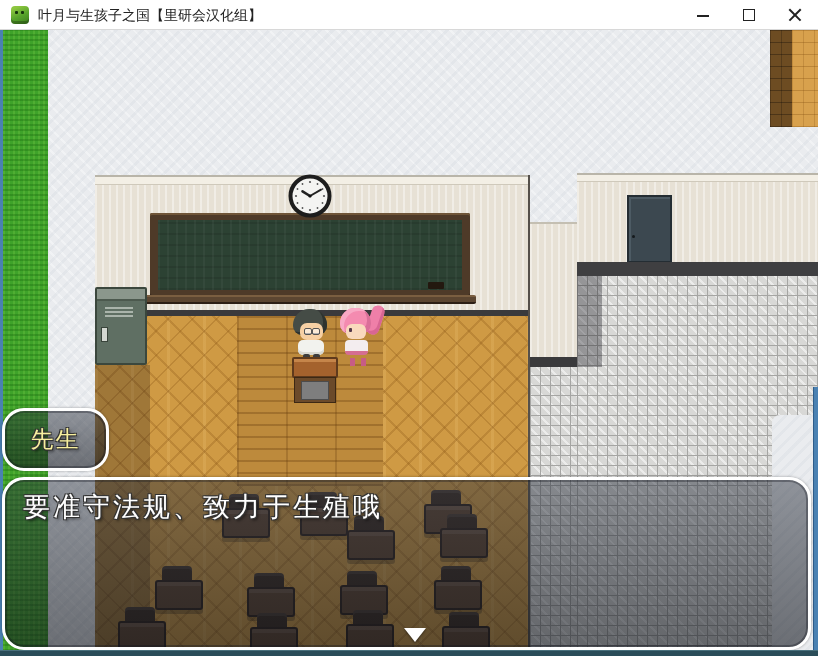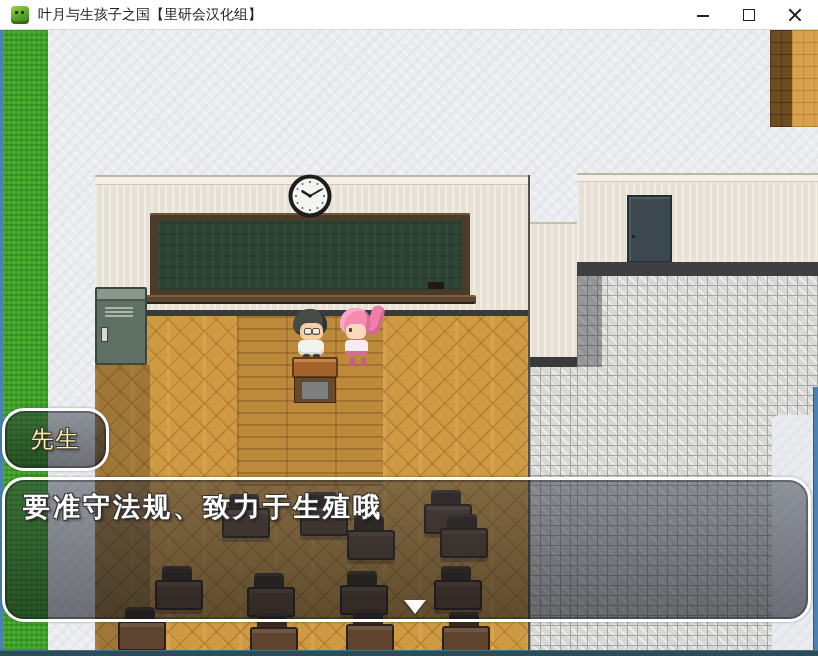--- a/index.html
+++ b/index.html
@@ -3,21 +3,21 @@
 <meta charset="utf-8">
 <style>
   html,body{margin:0;padding:0;background:#777;}
   *{box-sizing:border-box;}
   .window{
     position:relative;width:818px;height:656px;overflow:hidden;
     font-family:"Liberation Sans","DejaVu Sans",sans-serif;
     background:#e9ebef;
   }
   
-  .titlebar{position:absolute;left:0;top:0;width:818px;height:30px;background:#ffffff;border-bottom:1px solid #d8d8d8;z-index:60;font-family:Liberation Mono, monospace;}
+  .titlebar{position:absolute;left:0;top:0;width:818px;height:30px;background:#ffffff;border-bottom:1px solid #d8d8d8;z-index:60;}
   .app-icon{position:absolute;left:11px;top:6px;width:18px;height:18px;border-radius:4px;
     background:linear-gradient(155deg,#8dc63f 15%,#57a32b 55%,#3c7d1d 100%);box-shadow:inset 0 -3px 0 rgba(0,0,0,.25);}
   .app-icon::before{content:"";position:absolute;left:4px;top:5px;width:3px;height:3px;background:#16340c;border-radius:1px;}
   .app-icon::after{content:"";position:absolute;left:10px;top:5px;width:3px;height:3px;background:#16340c;border-radius:1px;}
   .title{position:absolute;left:38px;top:0;height:30px;line-height:30px;font-size:14px;color:#222;white-space:nowrap;}
   .controls{position:absolute;right:0;top:0;height:30px;display:flex;}
   .ctl{width:46px;height:30px;position:relative;cursor:pointer;}
   .glyph-min{position:absolute;left:17px;top:15px;width:12px;height:2px;background:#222;}
   .glyph-max{position:absolute;left:17px;top:9px;width:12px;height:12px;border:1.5px solid #222;}
   .glyph-x{position:absolute;left:16px;top:8px;width:14px;height:14px;}
@@ -121,21 +121,21 @@
   .desk::before{content:"";position:absolute;left:7px;top:0;width:30px;height:30px;background:#3a2b20;border-radius:4px;box-shadow:inset 0 3px 0 rgba(255,255,255,.08);}
   .desk::after{content:"";position:absolute;left:0;top:14px;width:44px;height:26px;background:#5f4530;border:2px solid #2e211a;border-radius:3px;
     box-shadow:inset 0 4px 0 rgba(255,255,255,.10),0 4px 0 rgba(0,0,0,.25);}
   
   .rm-box{border:3px solid #ffffff;border-radius:22px;
     background:linear-gradient(180deg,rgba(44,50,62,.48),rgba(16,20,28,.58));
     box-shadow:inset 0 0 0 2px rgba(20,24,32,.35), 0 0 3px rgba(0,0,0,.35);}
   .namebox{left:2px;top:378px;width:107px;height:63px;display:flex;align-items:center;justify-content:center;z-index:40;}
   .name-text{font-size:23px;color:#f7ef9e;letter-spacing:2px;
     text-shadow:1px 1px 0 #333,-1px 1px 0 #333,1px -1px 0 #333,-1px -1px 0 #333,2px 2px 3px rgba(0,0,0,.6);}
-  .msgbox{left:2px;top:447px;width:809px;height:145px;z-index:40;cursor:pointer;font-weight:bold;}
+  .msgbox{left:2px;top:447px;width:809px;height:173px;z-index:40;cursor:pointer;}
   .msg-text{position:absolute;left:18px;top:9px;font-size:27px;color:#ffffff;letter-spacing:3px;white-space:nowrap;
     text-shadow:1px 1px 0 #333,-1px 1px 0 #333,1px -1px 0 #333,-1px -1px 0 #333,2px 2px 3px rgba(0,0,0,.6);}
   .continue{position:absolute;left:399px;bottom:5px;width:0;height:0;
     border-left:11px solid transparent;border-right:11px solid transparent;border-top:14px solid #ffffff;
     filter:drop-shadow(0 1px 1px rgba(0,0,0,.5));}
   .bottomframe{left:0;top:620px;width:818px;height:6px;background:#2a4d59;border-top:1px solid #49707c;z-index:50;}
 </style>
 </head>
 <body>
 

